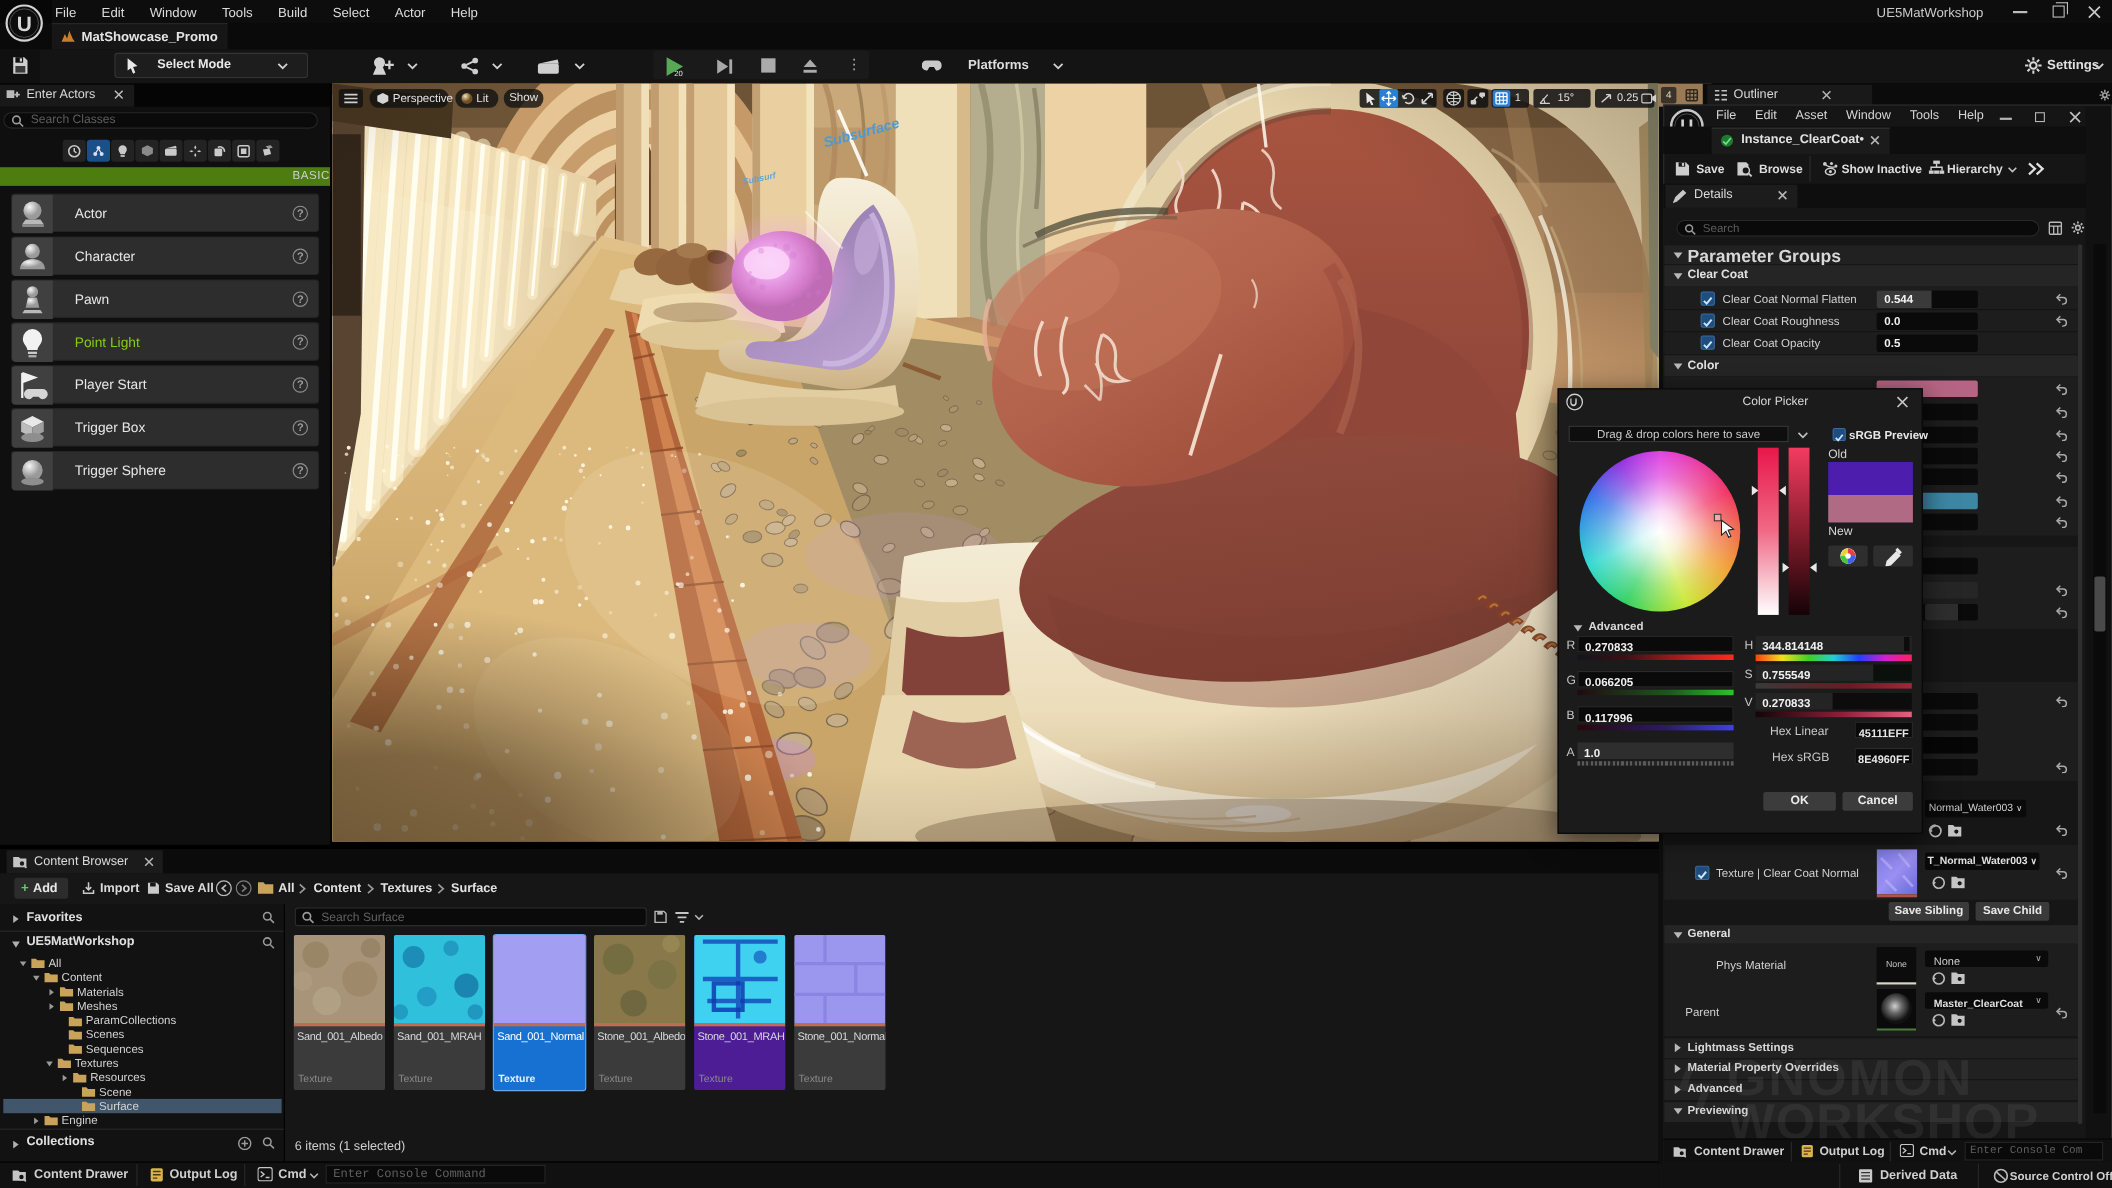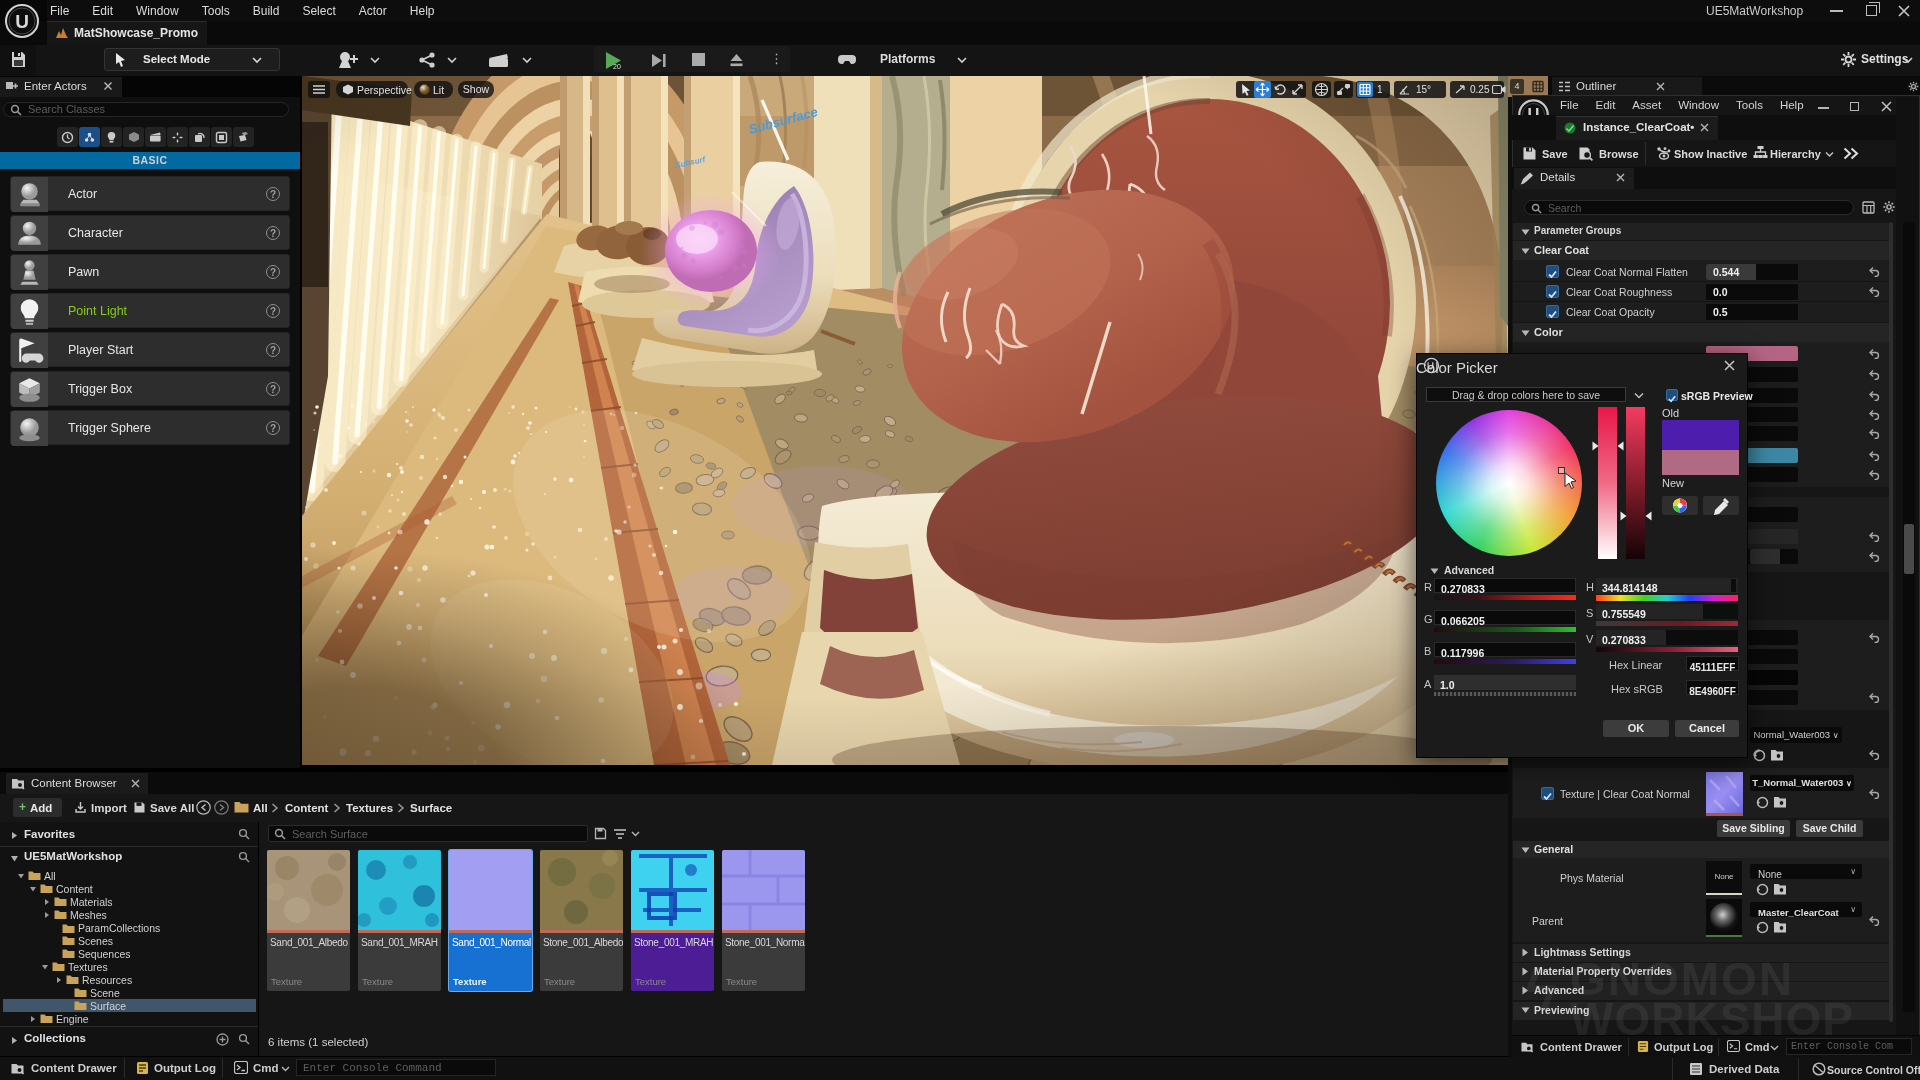--- a/index.html
+++ b/index.html
@@ -184,21 +184,21 @@
         <rect x="4" y="4" width="5" height="5" fill="#c9c9c9"></rect>
       </svg>
     </div>
 <div style="width:21px;height:20px;background:#232324;border-radius:3px;display:flex;align-items:center;justify-content:center;">
       <svg width="13" height="12" viewBox="0 0 13 12">
         <path d="M4.5 2 L9 1 L11 3 L7 4.5z" fill="#9a9a9a"></path>
         <path d="M2 5 L8 4 L9.5 9 L3.5 10.5z" fill="#c9c9c9"></path>
       </svg>
     </div>
 </div>
-<div class="abs" style="left:0px;top:152px;width:300px;height:17px;background:#0369a1;text-align:center;font-size:10.5px;font-weight:bold;color:#cfcfcf;letter-spacing:0.5px;"><span style="line-height:17px;">BASIC</span></div>
+<div class="abs" style="left:0px;top:152px;width:300px;height:17px;background:#4d7c0f;text-align:right;font-size:10.5px;font-weight:normal;color:#cfcfcf;letter-spacing:0.5px;"><span style="line-height:17px;">BASIC</span></div>
 <div class="abs" id="actorlist" style="left:10px;top:170px;width:280px;"></div>
 <div class="abs" style="left:10px;top:176px;width:280px;height:300px;">
     <div style="position:absolute;left:0;top:0px;width:280px;height:35px;background:#2d2d2e;border-radius:3px;border:1px solid #242425;">
 <div style="position:absolute;left:0;top:0;width:37px;height:35px;background:#404041;border-radius:3px 0 0 3px;"><svg width="35" height="33" viewBox="0 0 34 32" style="margin:1px 0 0 1px;">
           <defs>
             <radialGradient id="gb" cx="0.35" cy="0.3">
               <stop offset="0" stop-color="#f5f5f5"></stop>
               <stop offset="1" stop-color="#9a9a9a"></stop>
             </radialGradient>
           </defs>
@@ -743,21 +743,21 @@
     <circle cx="8" cy="8" r="2.4" fill="none" stroke="#b9b9b9" stroke-width="1.6"></circle>
     <g stroke="#b9b9b9" stroke-width="1.8">
       <path d="M8 1.5 v2.2 M8 12.3 v2.2 M1.5 8 h2.2 M12.3 8 h2.2 M3.4 3.4 l1.6 1.6 M11 11 l1.6 1.6 M12.6 3.4 L11 5 M5 11 l-1.6 1.6"></path>
     </g>
   </svg>
 
 <div class="abs" style="left:1513px;top:223px;width:376px;height:17px;background:#212122;"></div>
 <svg class="abs" style="left:1521px;top:229px;" width="9" height="7">
     <path d="M0.5 0.5 h8 L4.5 6z" fill="#b8b8b8"></path>
   </svg>
-<div class="abs" style="left:1534px;top:225px;font-size:10px;font-weight:bold;color:#d8d8d8;">Parameter Groups</div>
+<div class="abs" style="left:1534px;top:225px;font-size:16px;font-weight:bold;color:#d8d8d8;">Parameter Groups</div>
 <div class="abs" style="left:1513px;top:241px;width:376px;height:19px;background:#252526;"></div>
 <svg class="abs" style="left:1521px;top:248px;" width="9" height="7">
     <path d="M0.5 0.5 h8 L4.5 6z" fill="#b8b8b8"></path>
   </svg>
 <div class="abs" style="left:1534px;top:244px;font-size:11px;font-weight:bold;color:#e0e0e0;">Clear Coat</div>
 <div class="abs" style="left:1513px;top:260px;width:376px;height:62px;background:#1d1d1e;"></div>
 <div class="abs" style="left:1546px;top:265px;width:13px;height:13px;background:#1e4e7e;border:1px solid #3a6a9a;border-radius:2px;"><svg width="11" height="11" viewBox="0 0 11 11">
       <path d="M2 5.5 L4.5 8 L9 2.5" stroke="#cfe4f8" stroke-width="1.8" fill="none"></path>
     </svg></div>
 <div class="abs" style="left:1566px;top:266px;font-size:10.5px;color:#d0d0d0;">Clear Coat Normal Flatten</div>
@@ -1851,21 +1851,21 @@
 <svg class="abs" style="left:1492px;top:84px;" width="14" height="11" viewBox="0 0 14 11">
     <rect x="0.5" y="1.5" width="9" height="8" rx="1.5" fill="none" stroke="#d0d0d0" stroke-width="1.2"></rect>
     <path d="M10 4 L13.5 2 v7 L10 7z" fill="#d0d0d0"></path>
   </svg>
 
 <div class="abs" style="left:1416px;top:353px;width:332px;height:405px;background:#1b1b1c;border:1px solid #050505;box-shadow:0 6px 24px rgba(0,0,0,0.6);"></div>
 <svg class="abs" style="left:1423px;top:357px;" width="17" height="17" viewBox="0 0 36 36">
     <path d="M12 11 v8 a3.6 3.6 0 0 0 7.2 0 l0.2-8 h2.6 v8.5 c0 4-2.8 6.8-6.2 6.8 s-6.2-2.8-6.2-6.8 V11 z" fill="#cdcdcd"></path>
     <circle cx="18" cy="18" r="15" fill="none" stroke="#cdcdcd" stroke-width="2.5"></circle>
   </svg>
-<div class="abs" style="left:1416px;top:359px;width:396px;font-size:15px;color:#d8d8d8;">Color Picker</div>
+<div class="abs" style="left:1416px;top:359px;width:396px;text-align:center;font-size:11px;color:#d8d8d8;">Color Picker</div>
 <svg class="abs" style="left:1724px;top:360px;" width="11" height="11">
     <path d="M1 1 L10 10 M10 1 L1 10" stroke="#c5c5c5" stroke-width="1.5"></path>
   </svg>
 <div class="abs" style="left:1426px;top:387px;width:200px;height:15px;background:#0e0e0f;border:1px solid #3a3a3b;text-align:center;font-size:10.5px;color:#cacaca;"><span style="line-height:15px;">Drag &amp; drop colors here to save</span></div>
 <svg class="abs" style="left:1634px;top:392px;" width="10" height="8">
     <path d="M1 1.5 L5 5.5 L9 1.5" stroke="#c0c0c0" stroke-width="1.5" fill="none"></path>
   </svg>
 <div class="abs" style="left:1666px;top:389px;width:12px;height:12px;background:#1e4e7e;border:1px solid #3a6a9a;border-radius:2px;"><svg width="10" height="10" viewBox="0 0 11 11">
       <path d="M2 5.5 L4.5 8 L9 2.5" stroke="#cfe4f8" stroke-width="1.8" fill="none"></path>
     </svg></div>

